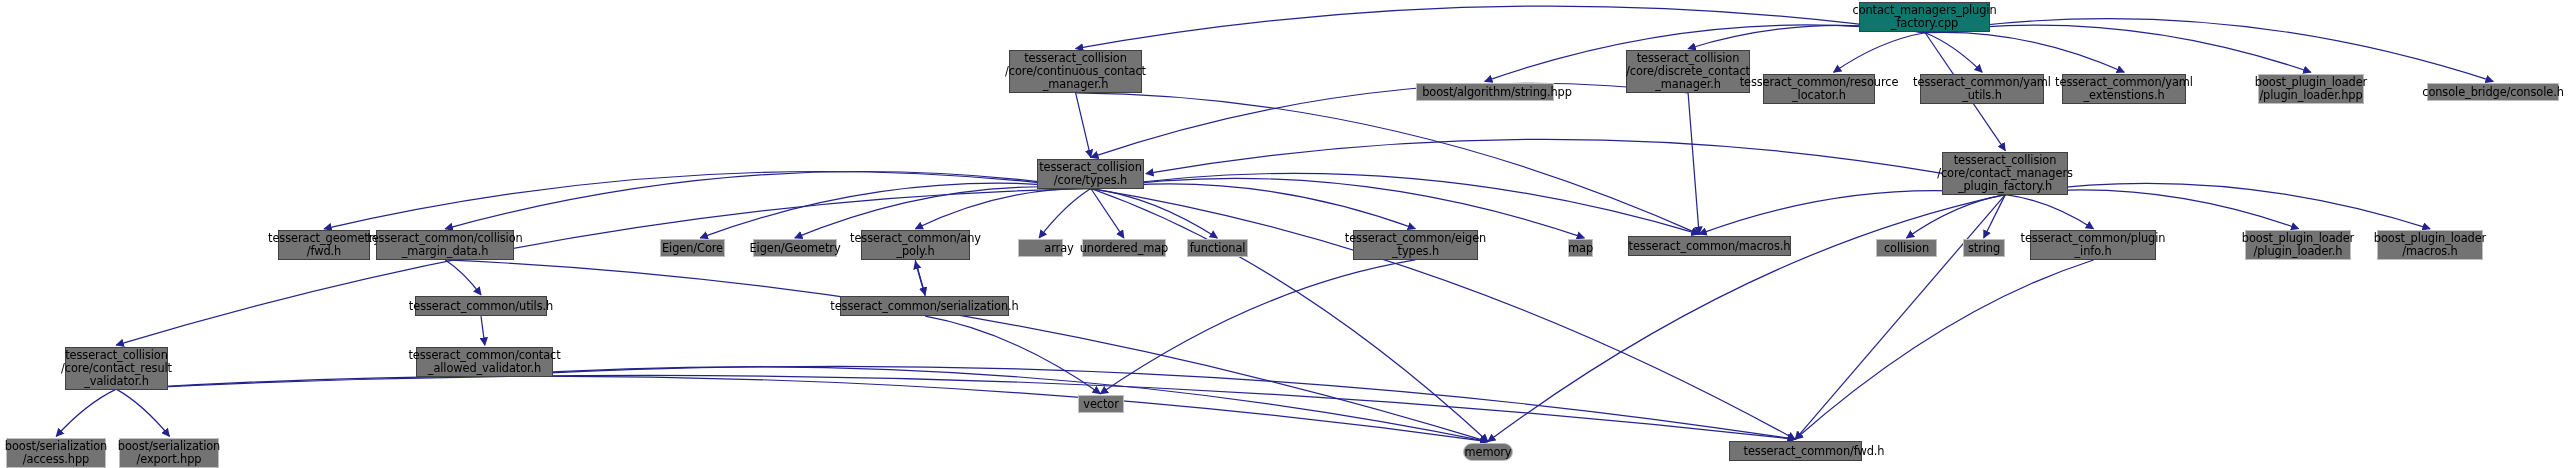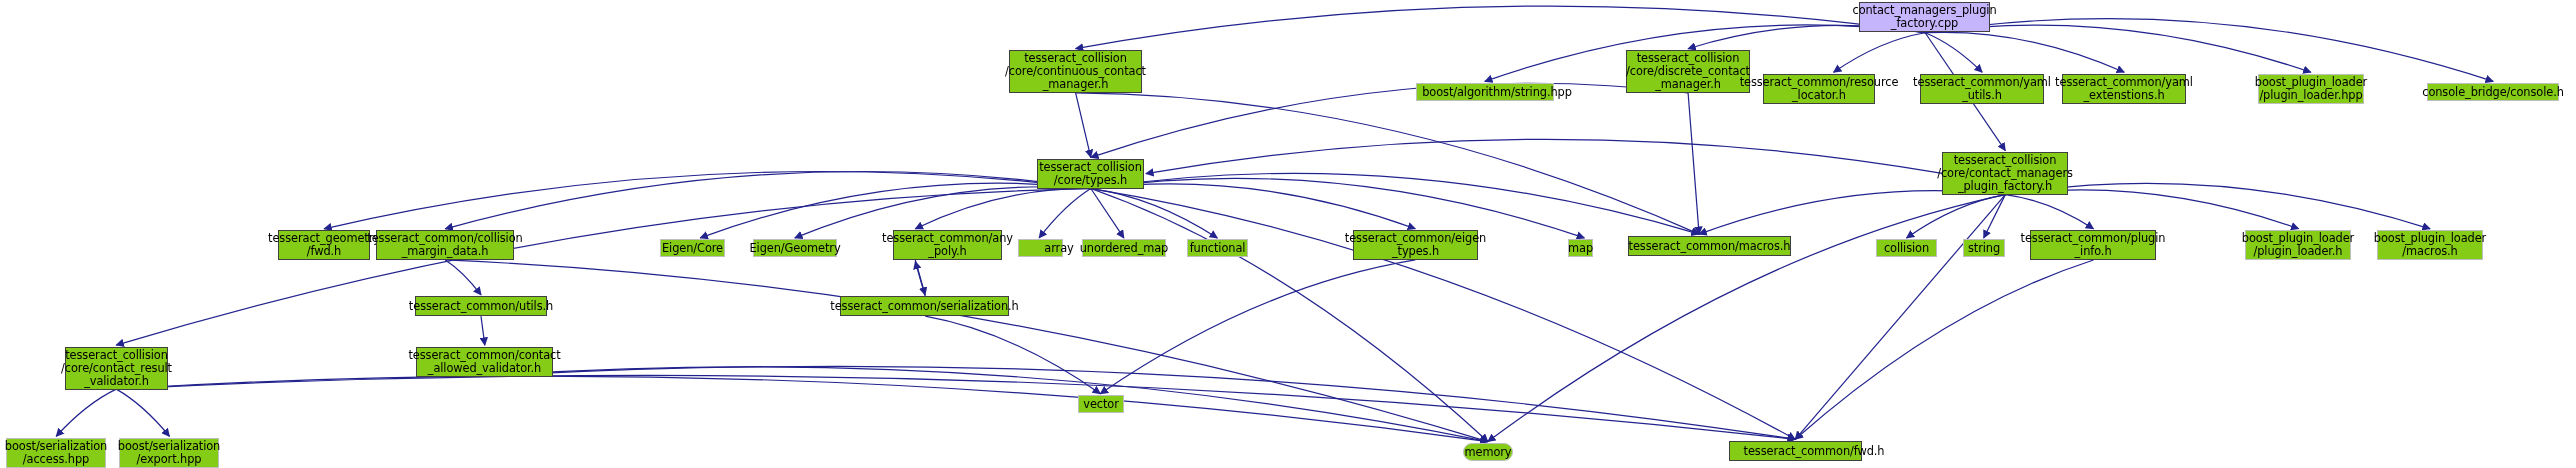--- a/index.html
+++ b/index.html
@@ -12,35 +12,35 @@
     overflow:hidden;
   }
   #edges{position:absolute;left:0;top:0;width:2576px;height:469px;}
   .node{
     position:absolute;
     box-sizing:border-box;
     display:flex;
     align-items:center;
     justify-content:center;
     text-align:center;
-    background:#84cc16;
+    background:#737373;
     border:0.8px solid #bfbfbf;
     color:#000000;
     font-size:11.4px;
     line-height:13px;
     letter-spacing:-0.1px;
     white-space:pre-line;
     padding:0.8px 3px;
     z-index:5;
   }
   .node.hdr{
     border:1.5px solid #404040;
   }
   .node.root{
-    background:#c4b5fd;
+    background:#0f766e;
     border:1.5px solid #404040;
   }
 </style>
 </head>
 <body>
 
 <div id="graph">
   <svg id="edges" xmlns="http://www.w3.org/2000/svg" viewBox="0 0 3390 617" width="2576" height="469">
     <defs>
       <marker id="arrow" viewBox="0 0 10 10" refX="9" refY="5" markerWidth="7" markerHeight="7" orient="auto-start-reverse">
@@ -123,21 +123,21 @@
 /core/types.h</div>
       <div class="node hdr" style="left: 1942px; top: 152px; width: 126px; height: 43px;">tesseract_collision
 /core/contact_managers
 _plugin_factory.h</div>
       <div class="node hdr" style="left: 278px; top: 230px; width: 92px; height: 30px;">tesseract_geometry
 /fwd.h</div>
       <div class="node hdr" style="left: 376px; top: 230px; width: 138px; height: 30px;">tesseract_common/collision
 _margin_data.h</div>
       <div class="node" style="left: 660px; top: 239px; width: 65px; height: 18px;">Eigen/Core</div>
       <div class="node" style="left: 753px; top: 239px; width: 84px; height: 18px;">Eigen/Geometry</div>
-      <div class="node hdr" style="left: 861px; top: 230px; width: 109px; height: 30px; margin-left: 32px;">tesseract_common/any
+      <div class="node hdr" style="left: 861px; top: 230px; width: 109px; height: 30px;">tesseract_common/any
 _poly.h</div>
       <div class="node" style="left: 1018px; top: 239px; width: 42px; height: 18px; padding-left: 40px;">array</div>
       <div class="node" style="left: 1082px; top: 239px; width: 84px; height: 18px;">unordered_map</div>
       <div class="node" style="left: 1187px; top: 239px; width: 61px; height: 18px;">functional</div>
       <div class="node hdr" style="left: 1353px; top: 230px; width: 125px; height: 30px;">tesseract_common/eigen
 _types.h</div>
       <div class="node" style="left: 1568px; top: 239px; width: 25px; height: 18px;">map</div>
       <div class="node hdr" style="left: 1628px; top: 236px; width: 163px; height: 20px;">tesseract_common/macros.h</div>
       <div class="node" style="left: 1876px; top: 239px; width: 61px; height: 18px;">collision</div>
       <div class="node" style="left: 1963px; top: 239px; width: 42px; height: 18px;">string</div>

